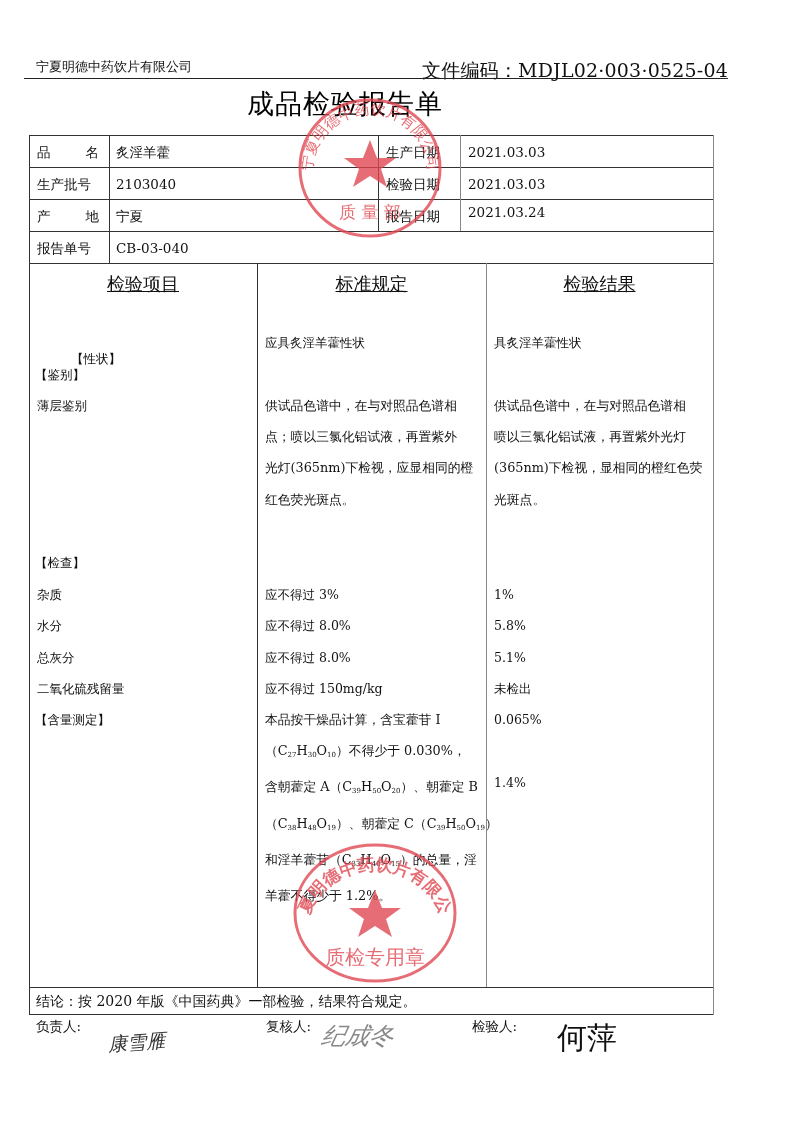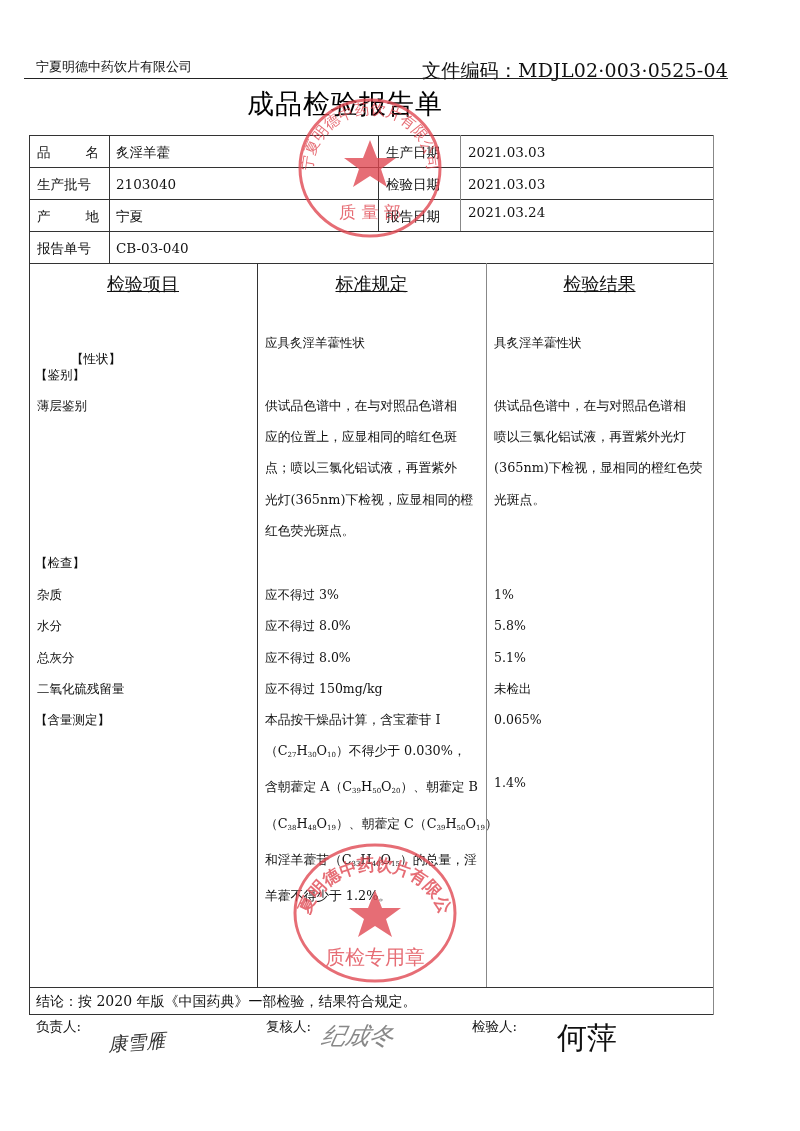--- a/index.html
+++ b/index.html
@@ -95,21 +95,20 @@
 <div class="item" style="left:35px;top:555px;">【检查】</div>
 <div class="item" style="left:37px;top:587px;">杂质</div>
 <div class="item" style="left:37px;top:618px;">水分</div>
 <div class="item" style="left:37px;top:650px;">总灰分</div>
 <div class="item" style="left:37px;top:681px;">二氧化硫残留量</div>
 <div class="item" style="left:35px;top:712px;">【含量测定】</div>
 
 <div class="item" style="left:265px;top:335px;">应具炙淫羊藿性状</div>
 <div class="para" style="left:265px;top:390px;">
   <div>供试品色谱中，在与对照品色谱相</div>
-  <div>应的位置上，应显相同的暗红色斑</div>
   <div>点；喷以三氯化铝试液，再置紫外</div>
   <div>光灯(365nm)下检视，应显相同的橙</div>
   <div>红色荧光斑点。</div>
 </div>
 <div class="item" style="left:265px;top:587px;">应不得过 3%</div>
 <div class="item" style="left:265px;top:618px;">应不得过 8.0%</div>
 <div class="item" style="left:265px;top:650px;">应不得过 8.0%</div>
 <div class="item" style="left:265px;top:681px;">应不得过 150mg/kg</div>
 <div class="para" style="left:265px;top:704px;">
   <div>本品按干燥品计算，含宝藿苷 I</div>

